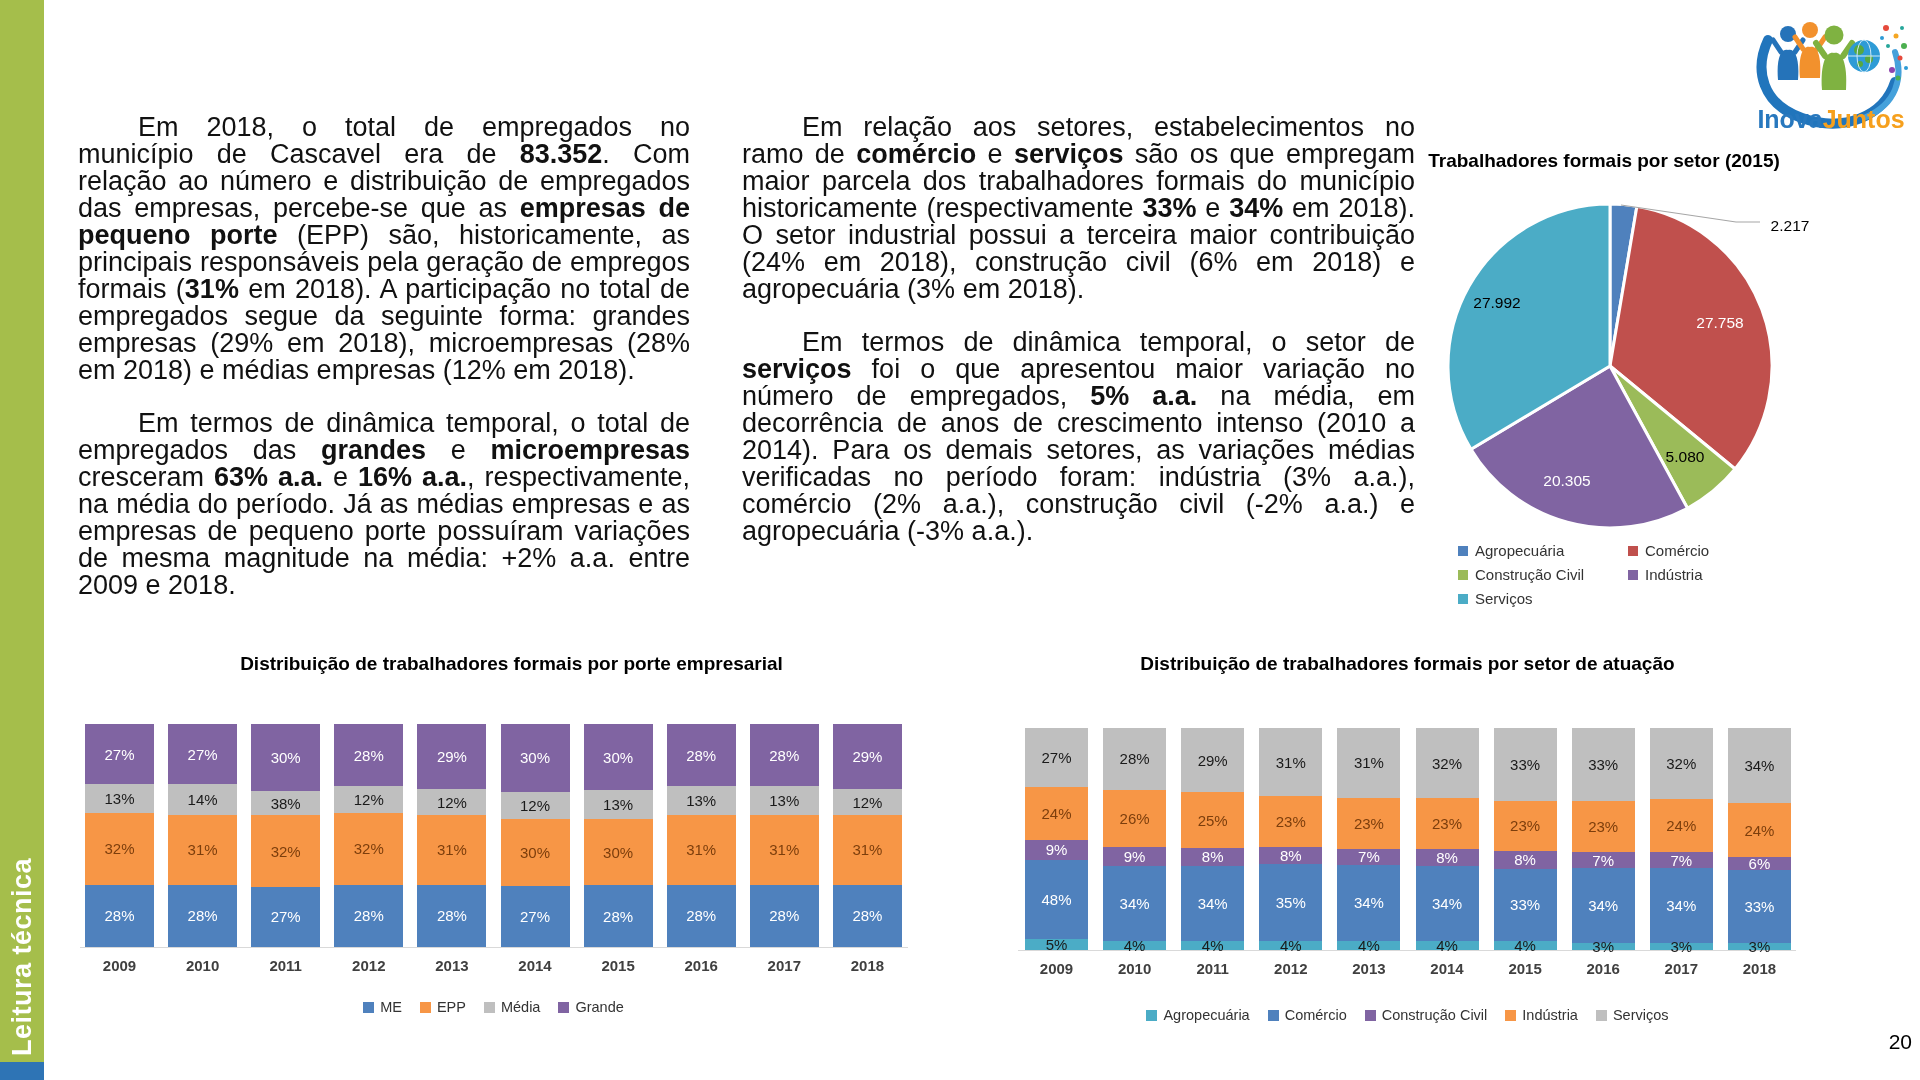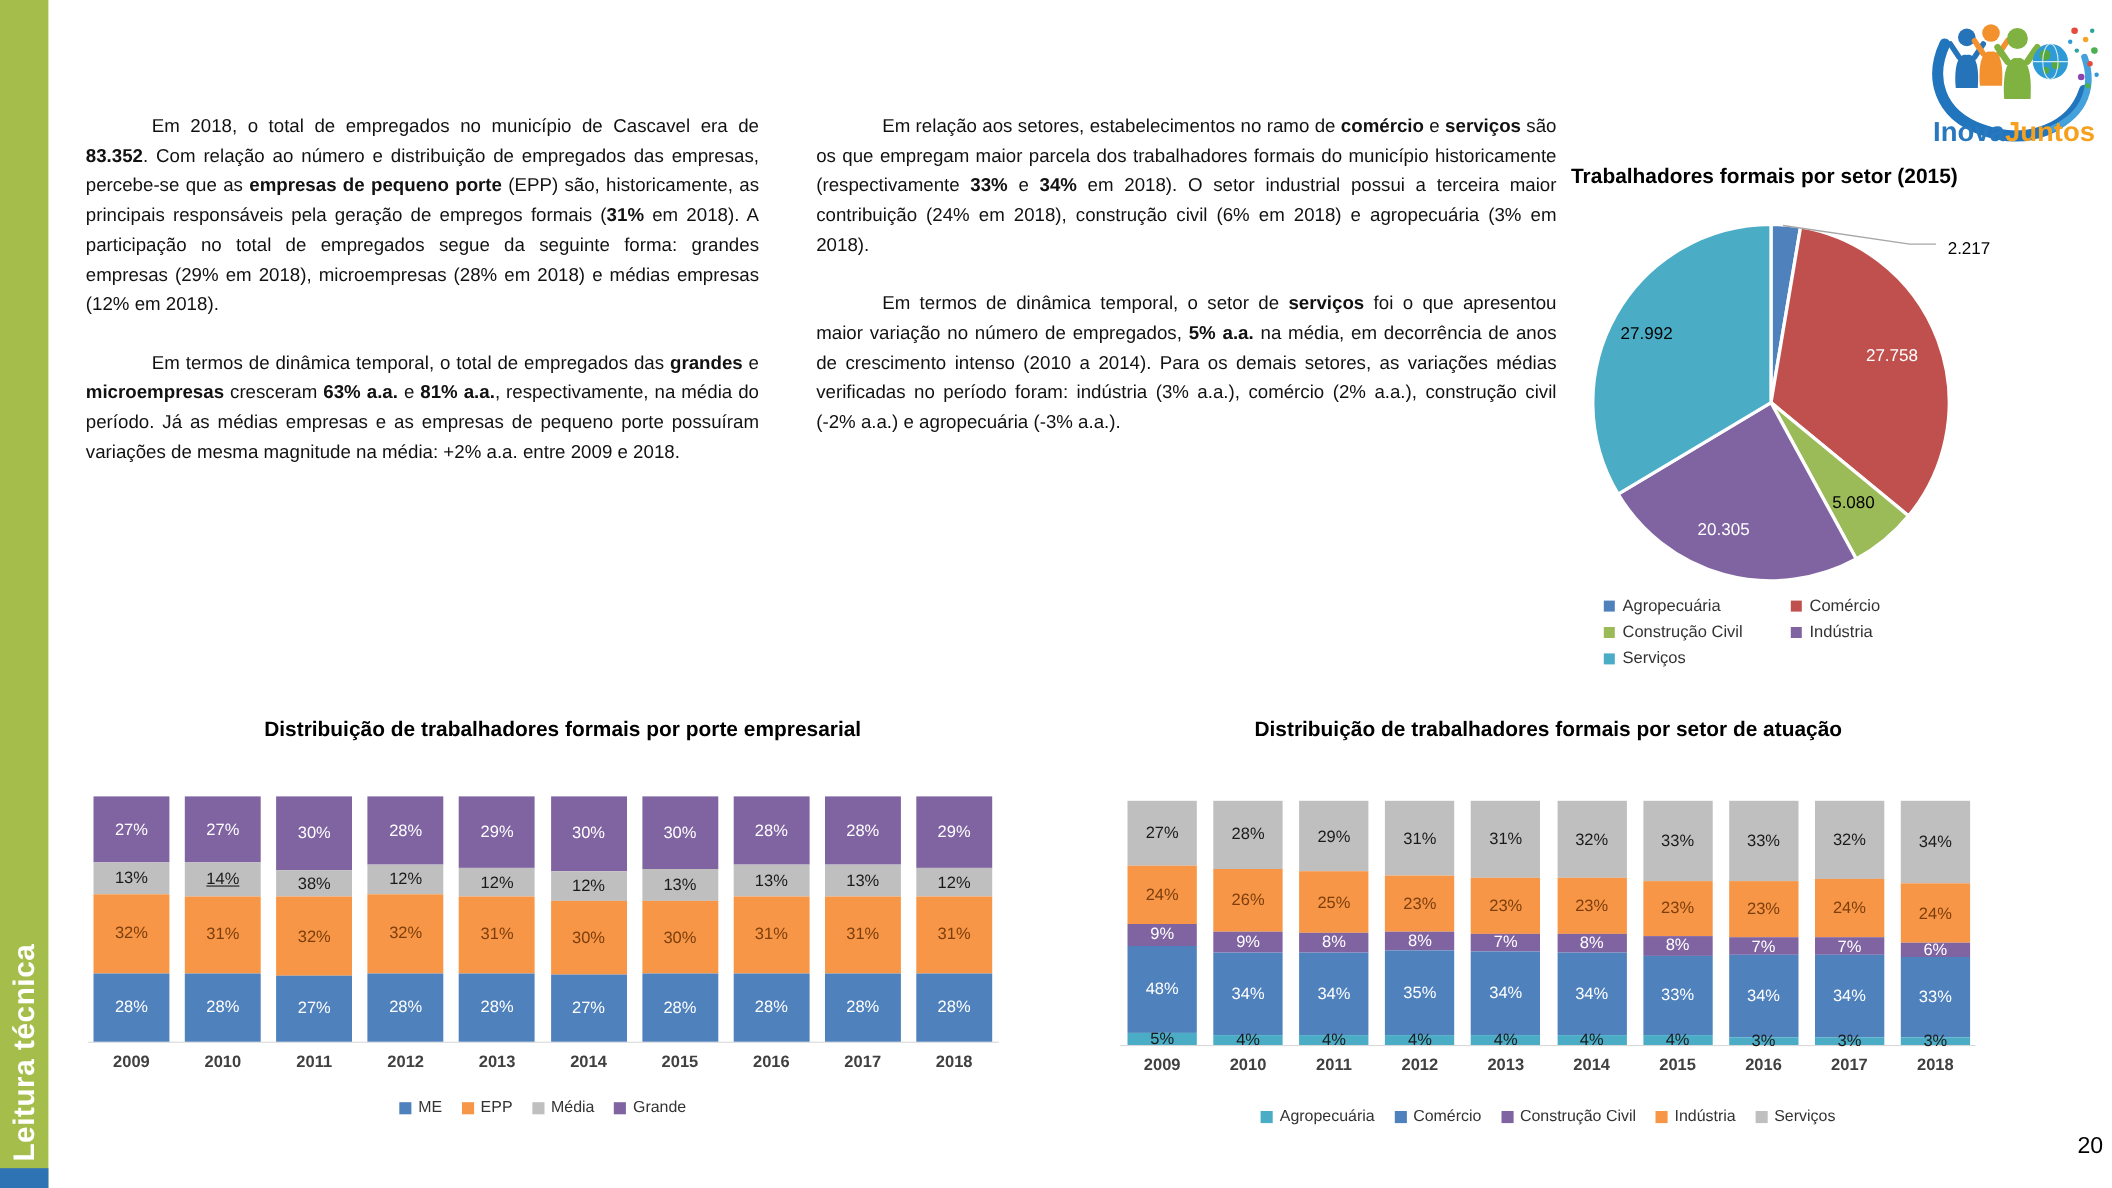--- a/index.html
+++ b/index.html
@@ -4,21 +4,21 @@
 <style>
   *{margin:0;padding:0;box-sizing:border-box}
   html,body{width:1920px;height:1080px}
   body{position:relative;background:#fff;font-family:"Liberation Sans",sans-serif;overflow:hidden;color:#111}
   
   #sidebar{position:absolute;left:0;top:0;width:44px;height:1080px;background:#A5BE4B}
   #sidebar-accent{position:absolute;left:0;top:1062px;width:44px;height:18px;background:#2E74B5}
   #sidebar-label{position:absolute;left:0;top:1056px;width:290px;height:44px;line-height:44px;
     transform:rotate(-90deg);transform-origin:0 0;color:#fff;font-weight:bold;font-size:27px;letter-spacing:.5px}
   
-  .text-col{position:absolute;top:101px;font-size:17px;line-height:27px;text-align:justify}
+  .text-col{position:absolute;top:114px;font-size:27px;line-height:27px;text-align:justify}
   .text-col p{text-indent:60px;margin-bottom:26px}
   #col-left{left:78px;width:612px}
   #col-mid{left:742px;width:673px}
   
   .chart-title{position:absolute;font-weight:bold;font-size:19px;color:#000;text-align:center}
   #title-pie{left:1404px;top:150px;width:400px}
   #title-porte{left:103px;top:653px;width:817px}
   #title-setor{left:1025px;top:653px;width:765px}
   
   .bar-col{position:absolute;display:flex;flex-direction:column}
@@ -87,21 +87,21 @@
     <circle cx="146" cy="72" r="2.5" fill="#4CAF50"></circle>
     <circle cx="136" cy="40" r="2" fill="#26A69A"></circle>
     <circle cx="130" cy="32" r="2" fill="#2E9BD6"></circle>
     <circle cx="150" cy="22" r="2" fill="#26A69A"></circle>
   </g>
   <text x="79" y="122" text-anchor="middle" font-size="25" font-weight="bold" font-family="Liberation Sans, sans-serif"><tspan fill="#2878BE">Inova</tspan><tspan fill="#F6A01D">Juntos</tspan></text>
 </svg>
 
 <div id="col-left" class="text-col">
   <p>Em 2018, o total de empregados no município de Cascavel era de <b>83.352</b>. Com relação ao número e distribuição de empregados das empresas, percebe-se que as <b>empresas de pequeno porte</b> (EPP) são, historicamente, as principais responsáveis pela geração de empregos formais (<b>31%</b> em 2018). A participação no total de empregados segue da seguinte forma: grandes empresas (29% em 2018), microempresas (28% em 2018) e médias empresas (12% em 2018).</p>
-  <p>Em termos de dinâmica temporal, o total de empregados das <b>grandes</b> e <b>microempresas</b> cresceram <b>63% a.a.</b> e <b>81% a.a.</b>, respectivamente, na média do período. Já as médias empresas e as empresas de pequeno porte possuíram variações de mesma magnitude na média: +2% a.a. entre 2009 e 2018.</p>
+  <p>Em termos de dinâmica temporal, o total de empregados das <b>grandes</b> e <b>microempresas</b> cresceram <b>63% a.a.</b> e <b>16% a.a.</b>, respectivamente, na média do período. Já as médias empresas e as empresas de pequeno porte possuíram variações de mesma magnitude na média: +2% a.a. entre 2009 e 2018.</p>
 </div>
 <div id="col-mid" class="text-col">
   <p>Em relação aos setores, estabelecimentos no ramo de <b>comércio</b> e <b>serviços</b> são os que empregam maior parcela dos trabalhadores formais do município historicamente (respectivamente <b>33%</b> e <b>34%</b> em 2018). O setor industrial possui a terceira maior contribuição (24% em 2018), construção civil (6% em 2018) e agropecuária (3% em 2018).</p>
   <p>Em termos de dinâmica temporal, o setor de <b>serviços</b> foi o que apresentou maior variação no número de empregados, <b>5% a.a.</b> na média, em decorrência de anos de crescimento intenso (2010 a 2014). Para os demais setores, as variações médias verificadas no período foram: indústria (3% a.a.), comércio (2% a.a.), construção civil (-2% a.a.) e agropecuária (-3% a.a.).</p>
 </div>
 
 <div id="title-pie" class="chart-title">Trabalhadores formais por setor (2015)</div>
 <svg id="pie-svg" width="420" height="360" viewBox="1420 180 420 360">
     <path d="M1610,366 L1610.0,204.0 A162,162 0 0 1 1636.9,206.3 Z" fill="#4F81BD" stroke="#fff" stroke-width="3" stroke-linejoin="round"></path>
     <path d="M1610,366 L1636.9,206.3 A162,162 0 0 1 1735.1,469.0 Z" fill="#C0504D" stroke="#fff" stroke-width="3" stroke-linejoin="round"></path>
@@ -198,21 +198,21 @@
     </div>
     <div class="bar-seg" style="height: 62.44px; background: rgb(79, 129, 189); color: rgb(255, 255, 255);">
       <span>28%</span>
     </div>
   </div>
 <div class="year-label" style="left: 74.5px; top: 957px;">2009</div>
 <div class="bar-col" style="left: 168.1px; top: 724px; width: 69px; height: 223px;">
     <div class="bar-seg" style="height: 60.21px; background: rgb(128, 100, 162); color: rgb(255, 255, 255);">
       <span>27%</span>
     </div>
-    <div class="bar-seg" style="height: 31.22px; background: rgb(191, 191, 191); color: rgb(26, 26, 26); text-decoration: underline;">
+    <div class="bar-seg" style="height: 31.22px; background: rgb(191, 191, 191); color: rgb(26, 26, 26);">
       <span>14%</span>
     </div>
     <div class="bar-seg" style="height: 69.13px; background: rgb(247, 150, 70); color: rgb(124, 62, 12);">
       <span>31%</span>
     </div>
     <div class="bar-seg" style="height: 62.44px; background: rgb(79, 129, 189); color: rgb(255, 255, 255);">
       <span>28%</span>
     </div>
   </div>
 <div class="year-label" style="left: 157.6px; top: 957px;">2010</div>

